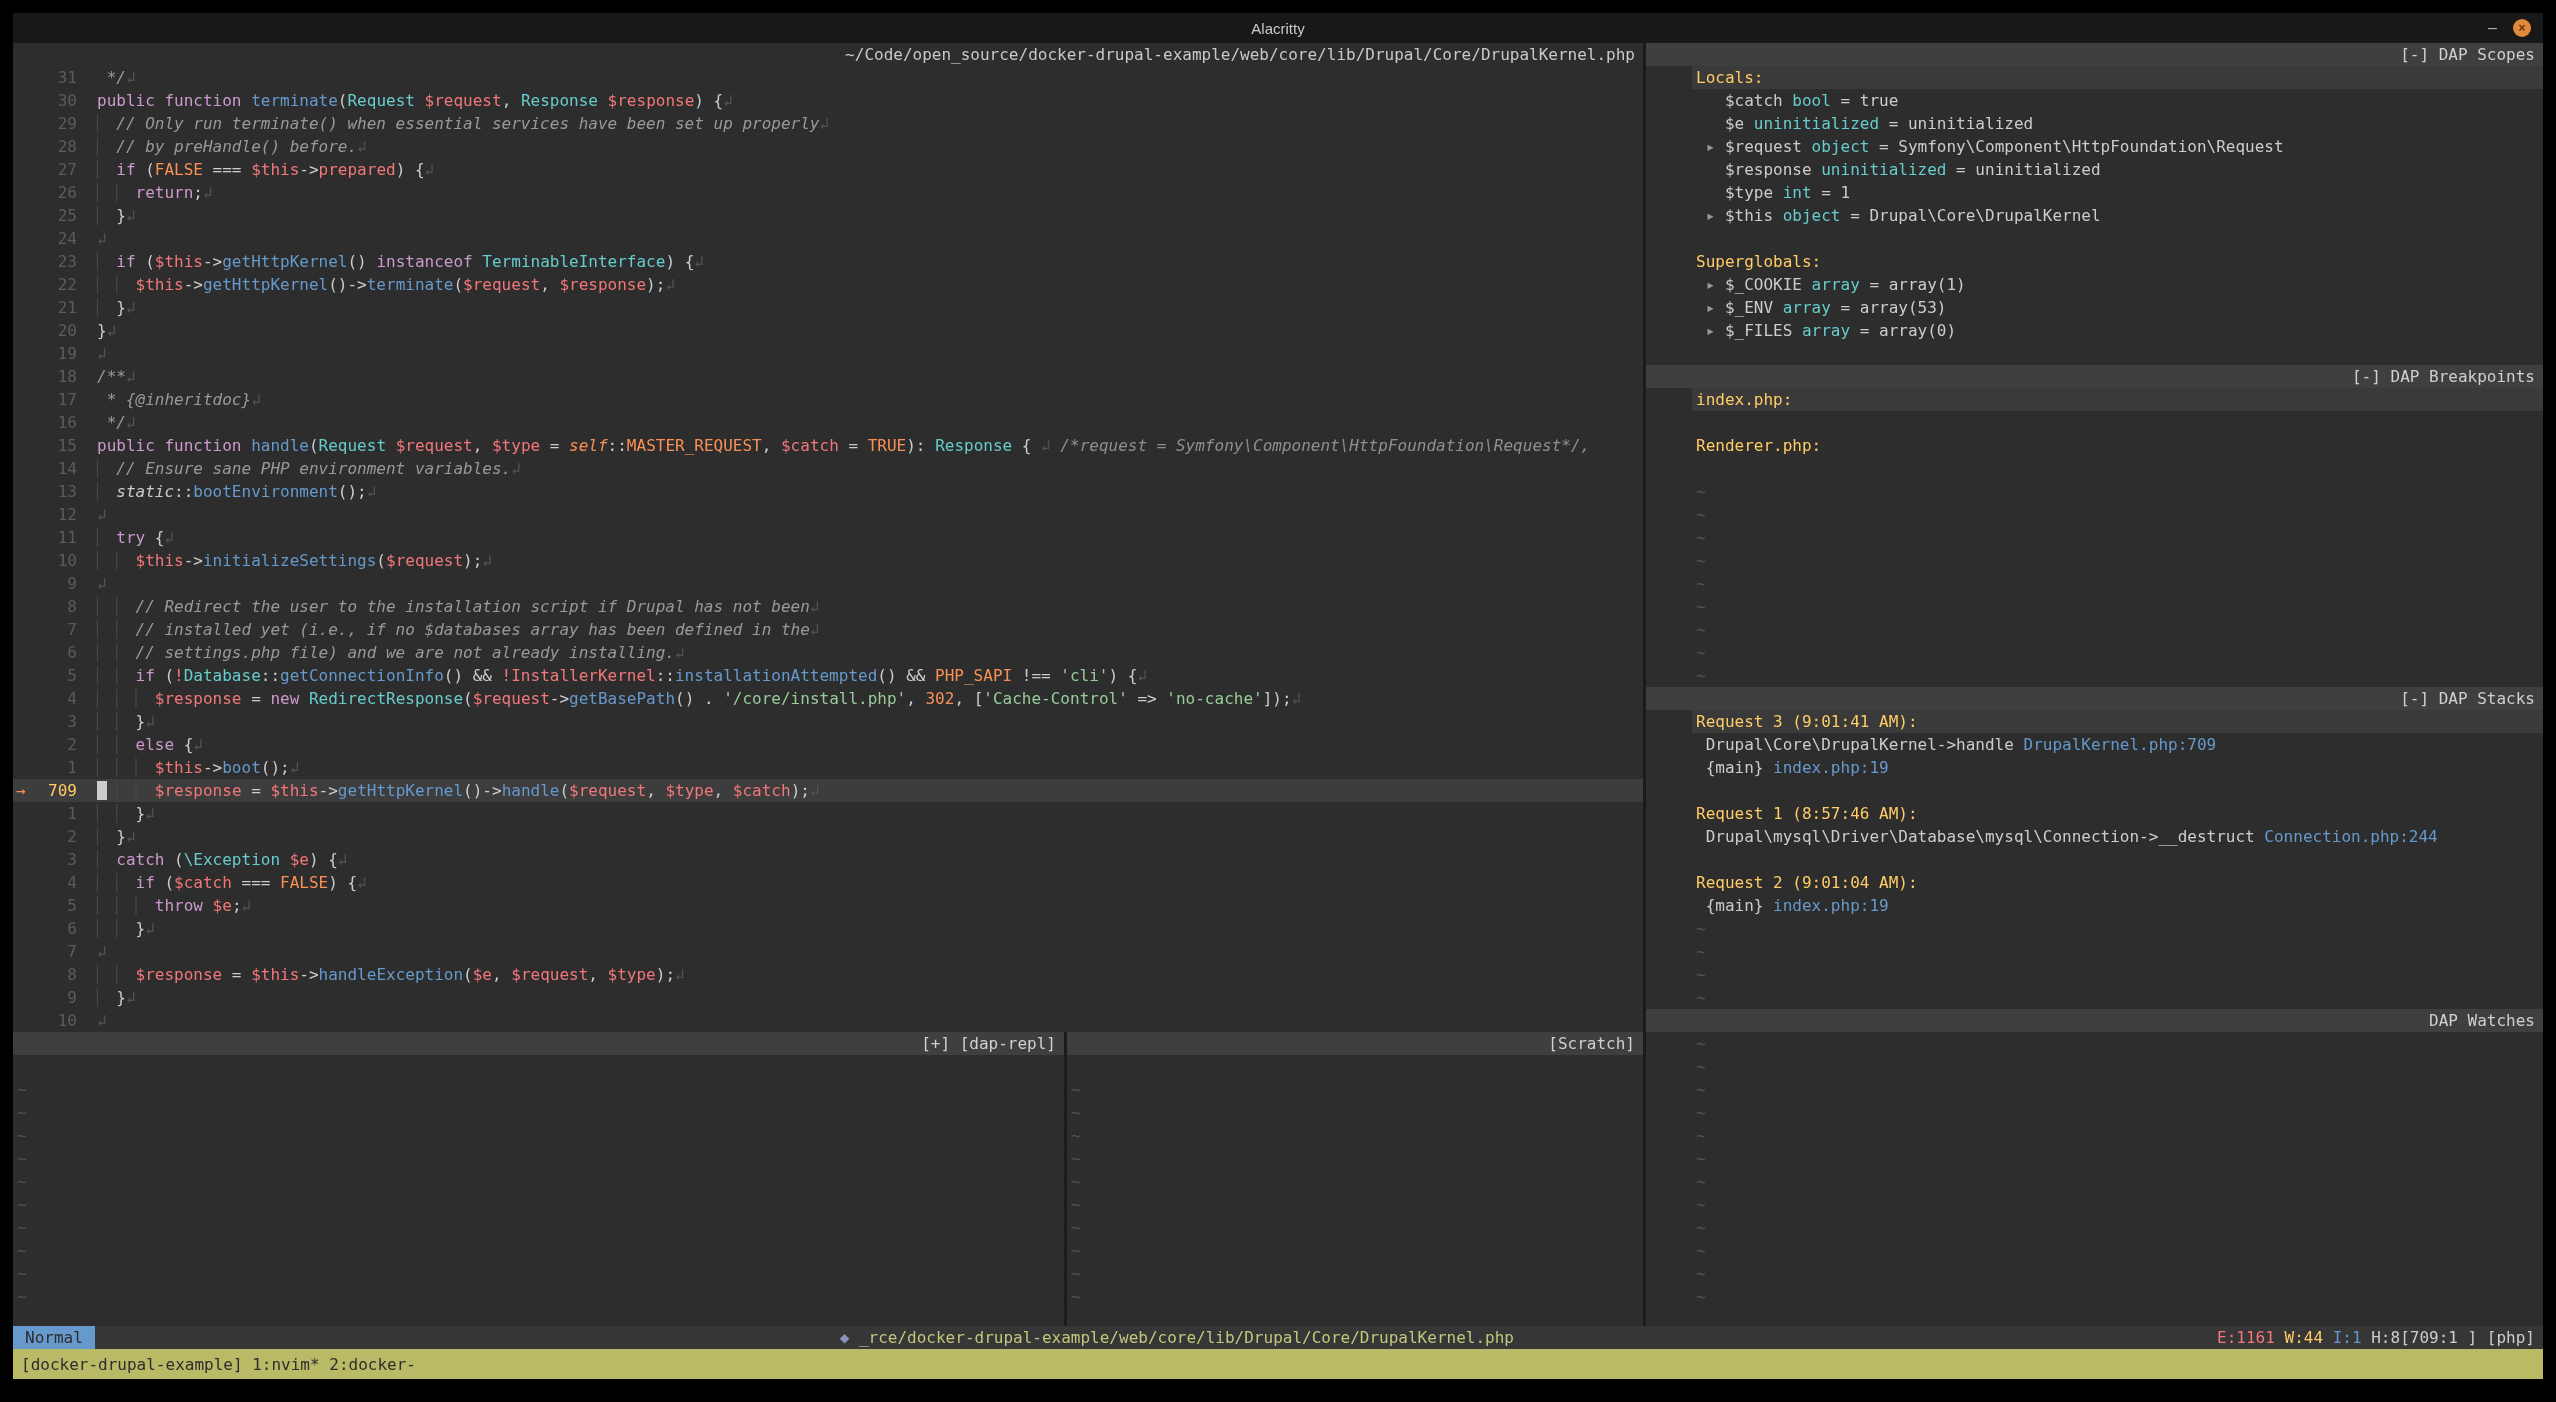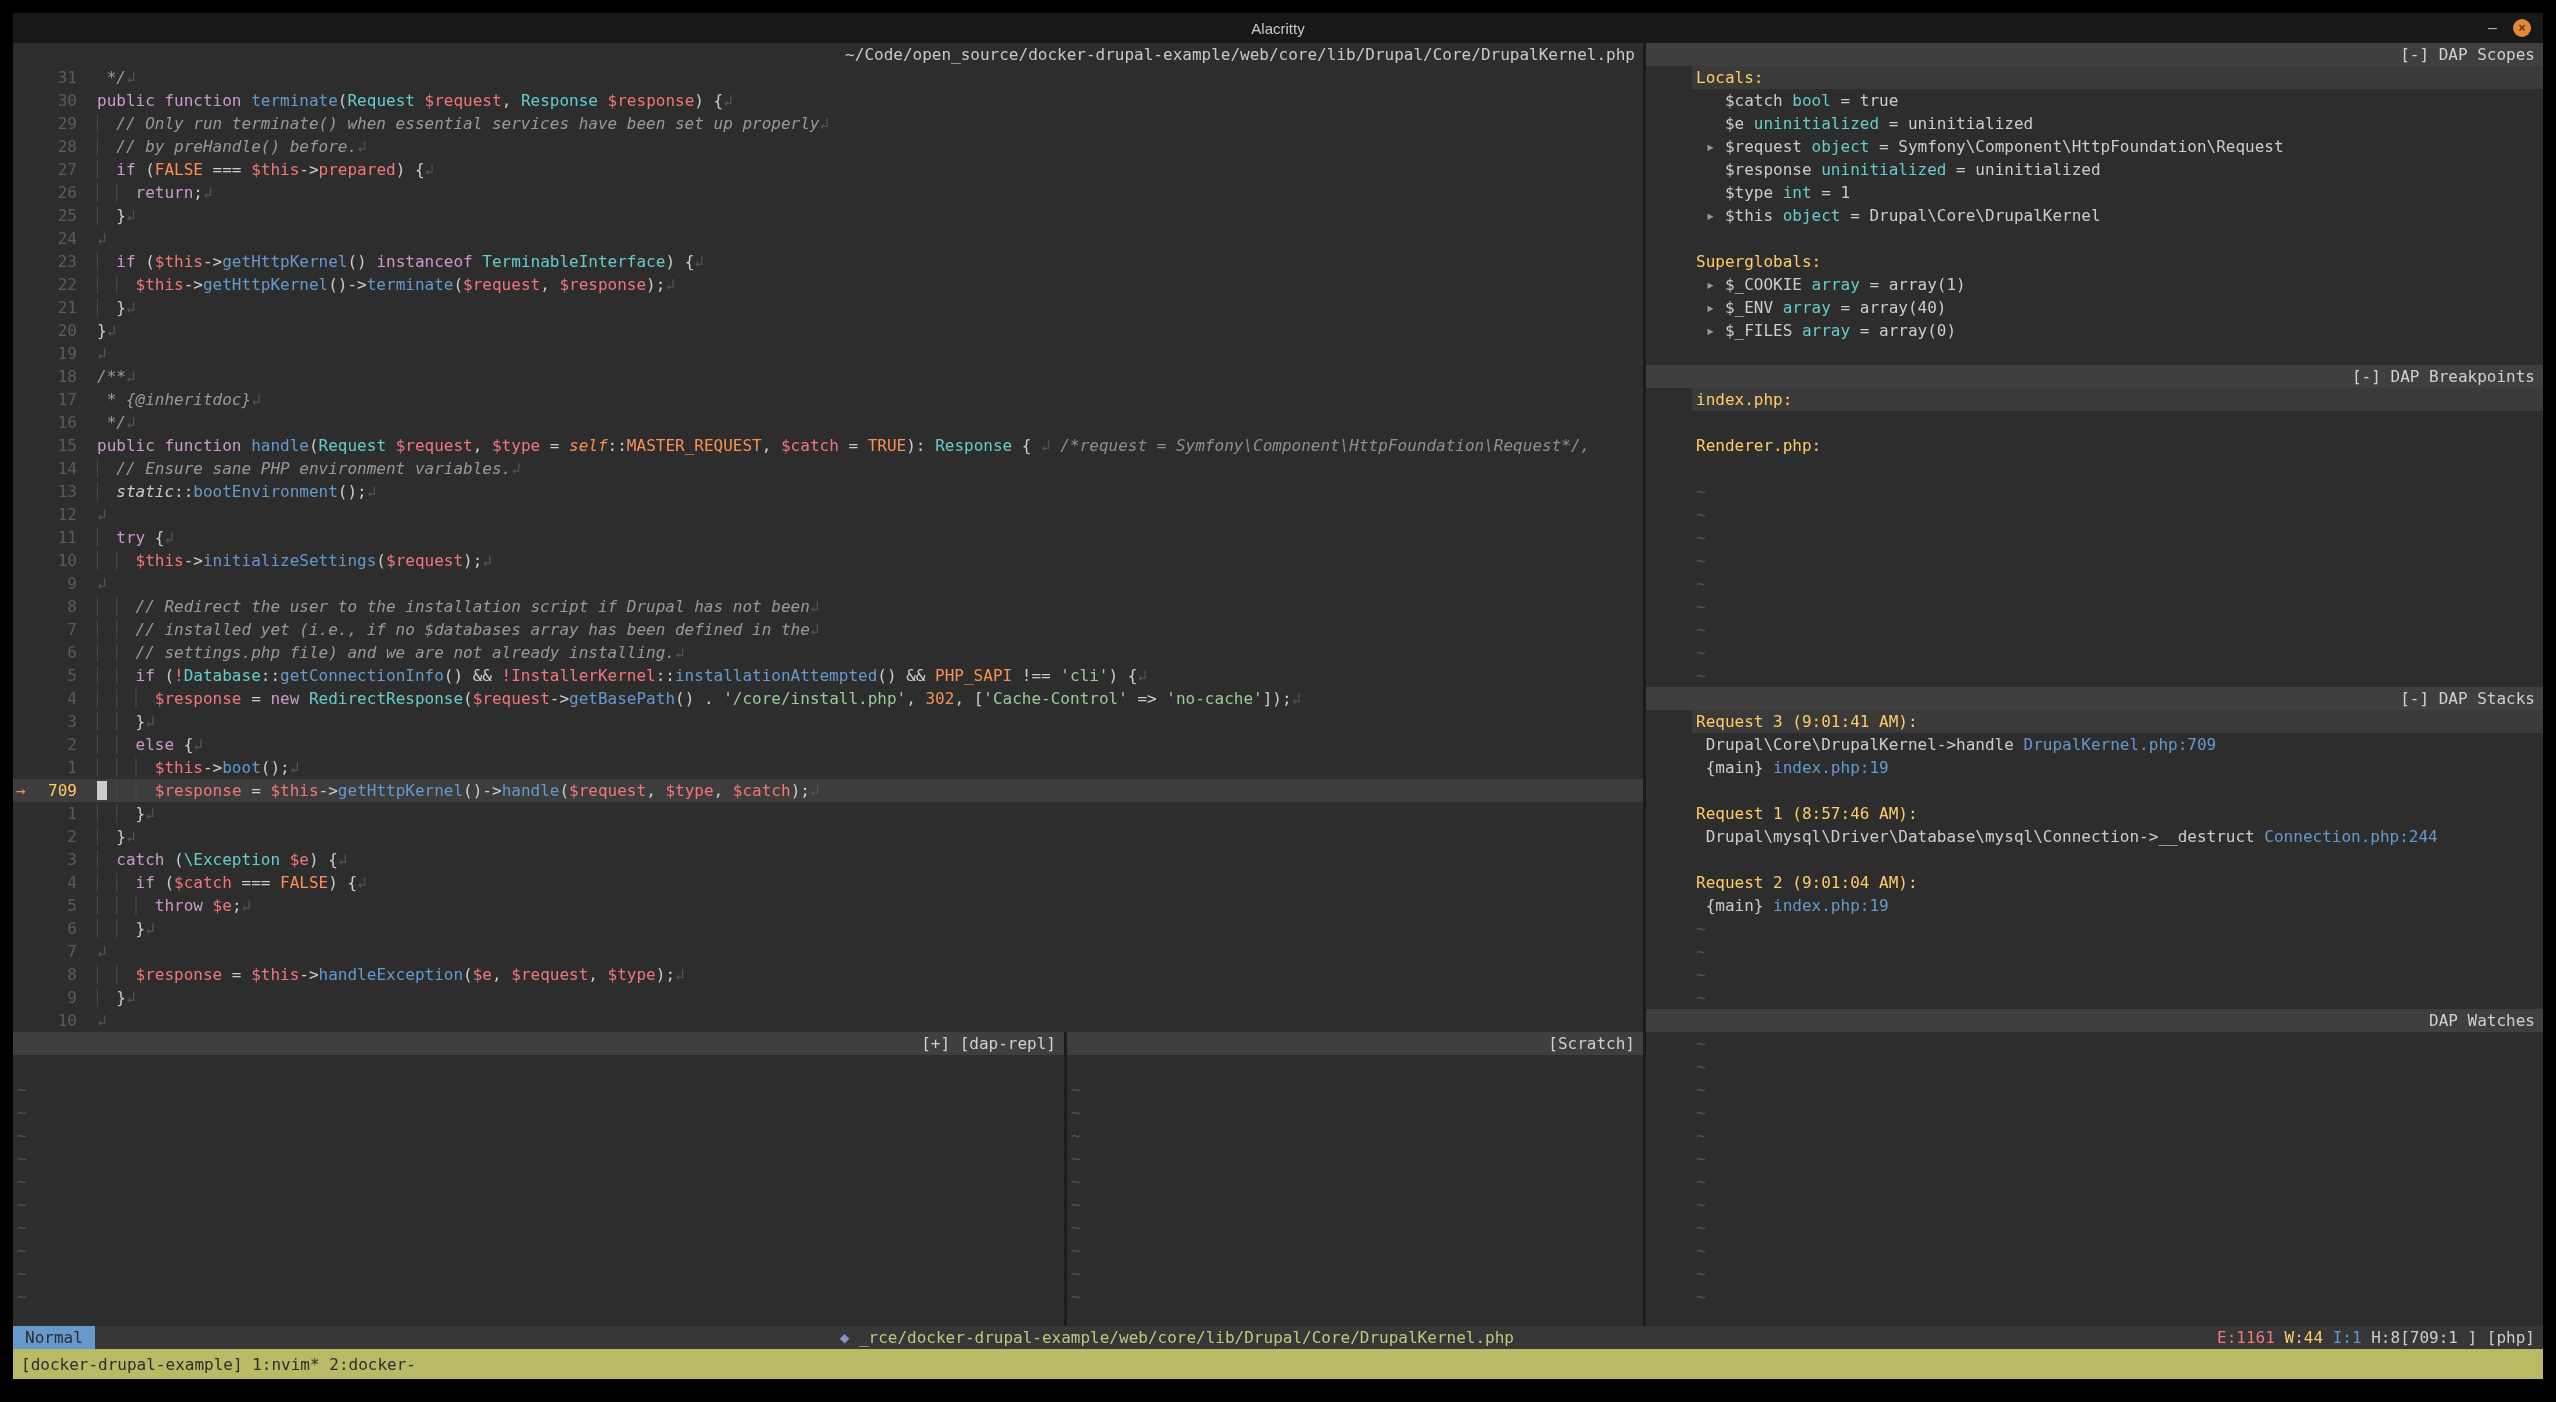--- a/index.html
+++ b/index.html
@@ -192,21 +192,21 @@
             <div class="prow hl"><span class="s-yellow">Locals:</span></div>
             <div class="prow"><span class="s-w">   $catch </span><span class="s-cyan">bool</span><span class="s-w"> = true</span></div>
             <div class="prow"><span class="s-w">   $e </span><span class="s-cyan">uninitialized</span><span class="s-w"> = uninitialized</span></div>
             <div class="prow"><span class="s-mut"> ▸ </span><span class="s-w">$request </span><span class="s-cyan">object</span><span class="s-w"> = Symfony\Component\HttpFoundation\Request</span></div>
             <div class="prow"><span class="s-w">   $response </span><span class="s-cyan">uninitialized</span><span class="s-w"> = uninitialized</span></div>
             <div class="prow"><span class="s-w">   $type </span><span class="s-cyan">int</span><span class="s-w"> = 1</span></div>
             <div class="prow"><span class="s-mut"> ▸ </span><span class="s-w">$this </span><span class="s-cyan">object</span><span class="s-w"> = Drupal\Core\DrupalKernel</span></div>
             <div class="prow"></div>
             <div class="prow"><span class="s-yellow">Superglobals:</span></div>
             <div class="prow"><span class="s-mut"> ▸ </span><span class="s-w">$_COOKIE </span><span class="s-cyan">array</span><span class="s-w"> = array(1)</span></div>
-            <div class="prow"><span class="s-mut"> ▸ </span><span class="s-w">$_ENV </span><span class="s-cyan">array</span><span class="s-w"> = array(40)</span></div>
+            <div class="prow"><span class="s-mut"> ▸ </span><span class="s-w">$_ENV </span><span class="s-cyan">array</span><span class="s-w"> = array(53)</span></div>
             <div class="prow"><span class="s-mut"> ▸ </span><span class="s-w">$_FILES </span><span class="s-cyan">array</span><span class="s-w"> = array(0)</span></div>
             <div class="prow"></div>
           </div>
         <div class="panel-header">[-] DAP Breakpoints</div>
         <div class="prows breakpoints">
             <div class="prow hl"><span class="s-yellow">index.php:</span></div>
             <div class="prow"></div>
             <div class="prow"><span class="s-yellow">Renderer.php:</span></div>
             <div class="prow"></div>
             <div class="prow"><span class="s-tld">~</span></div>

